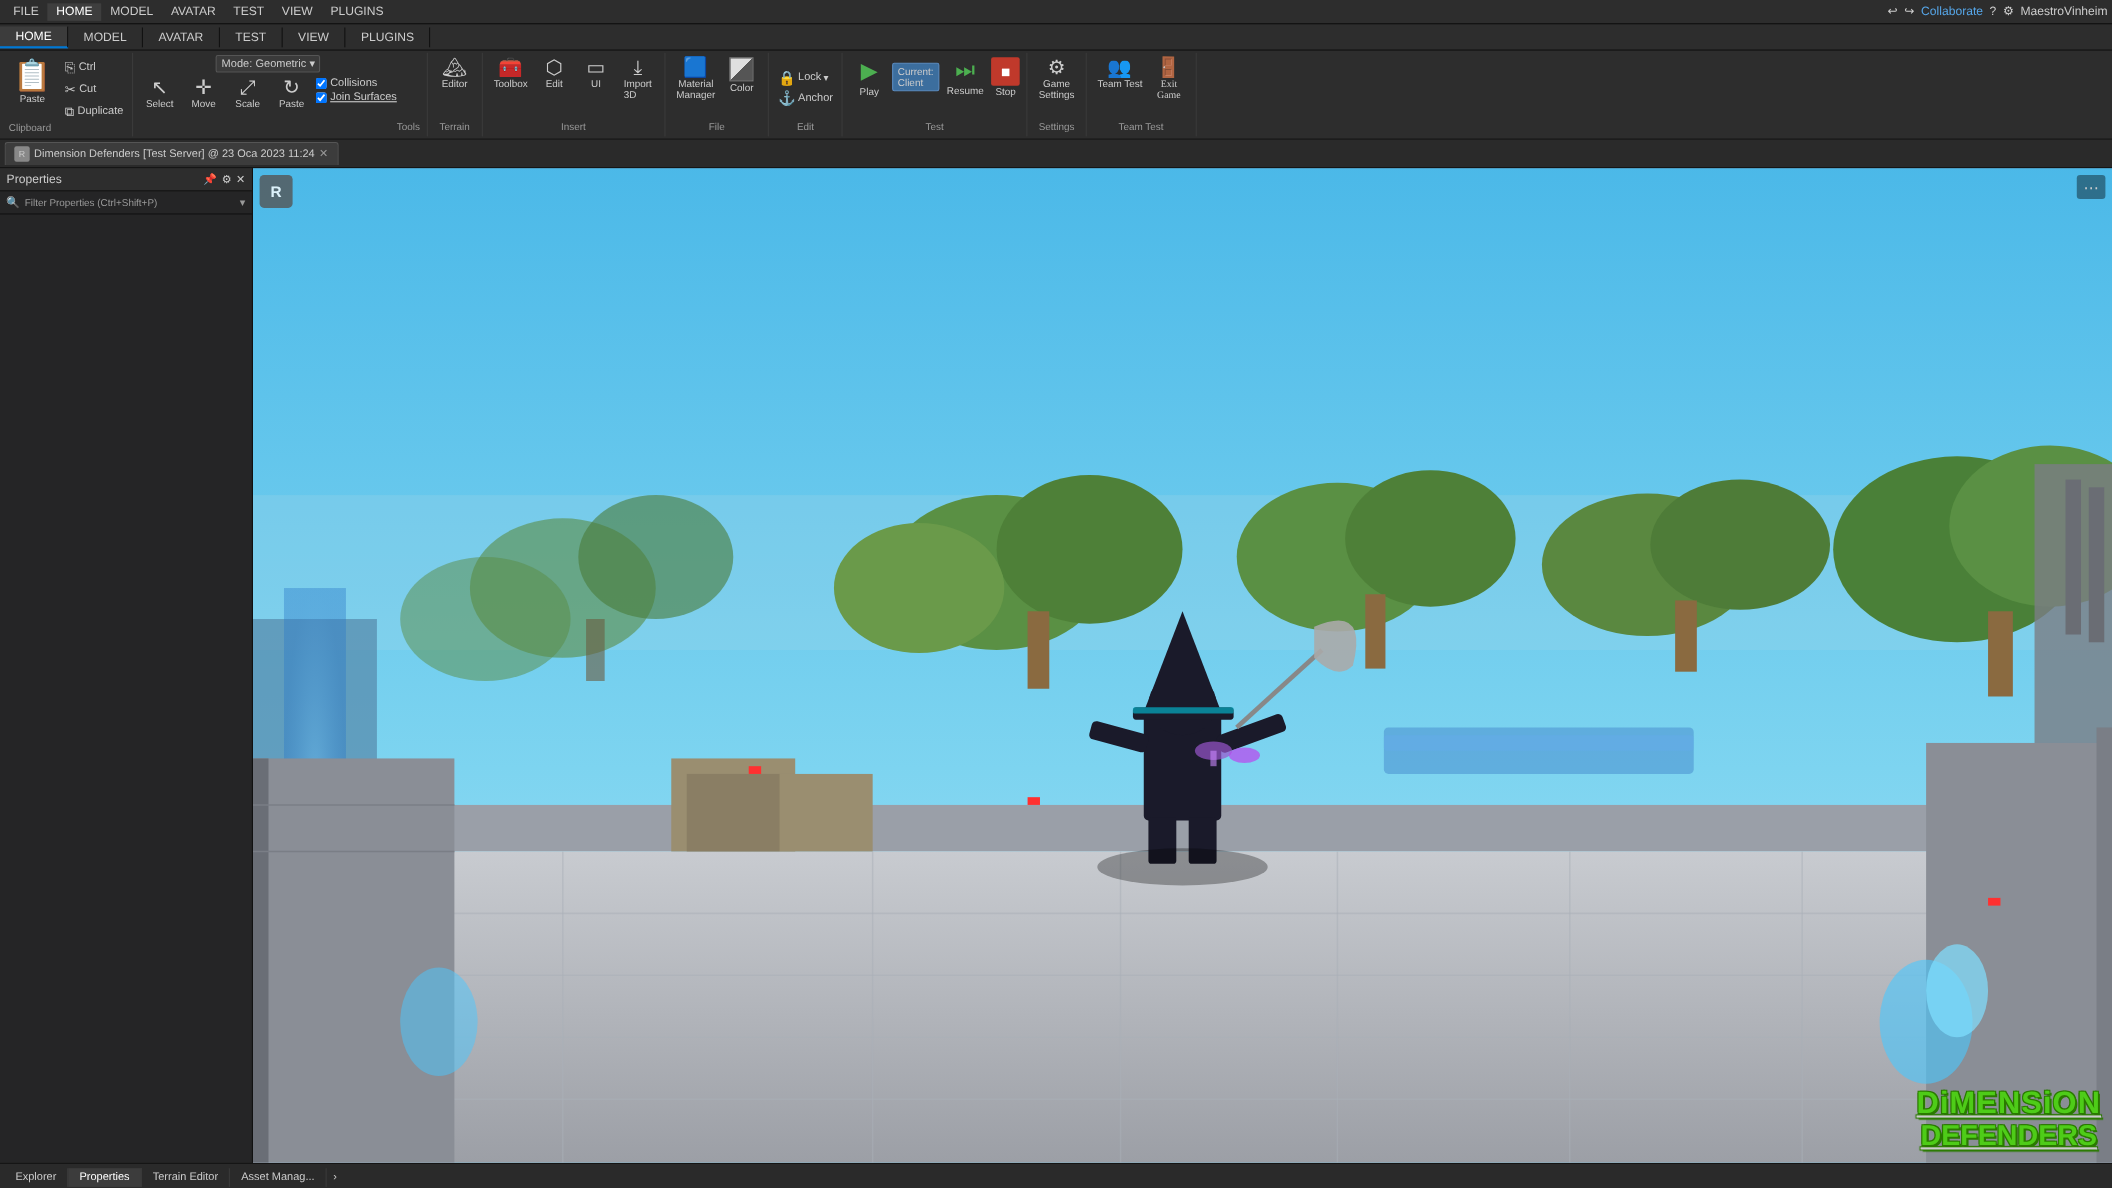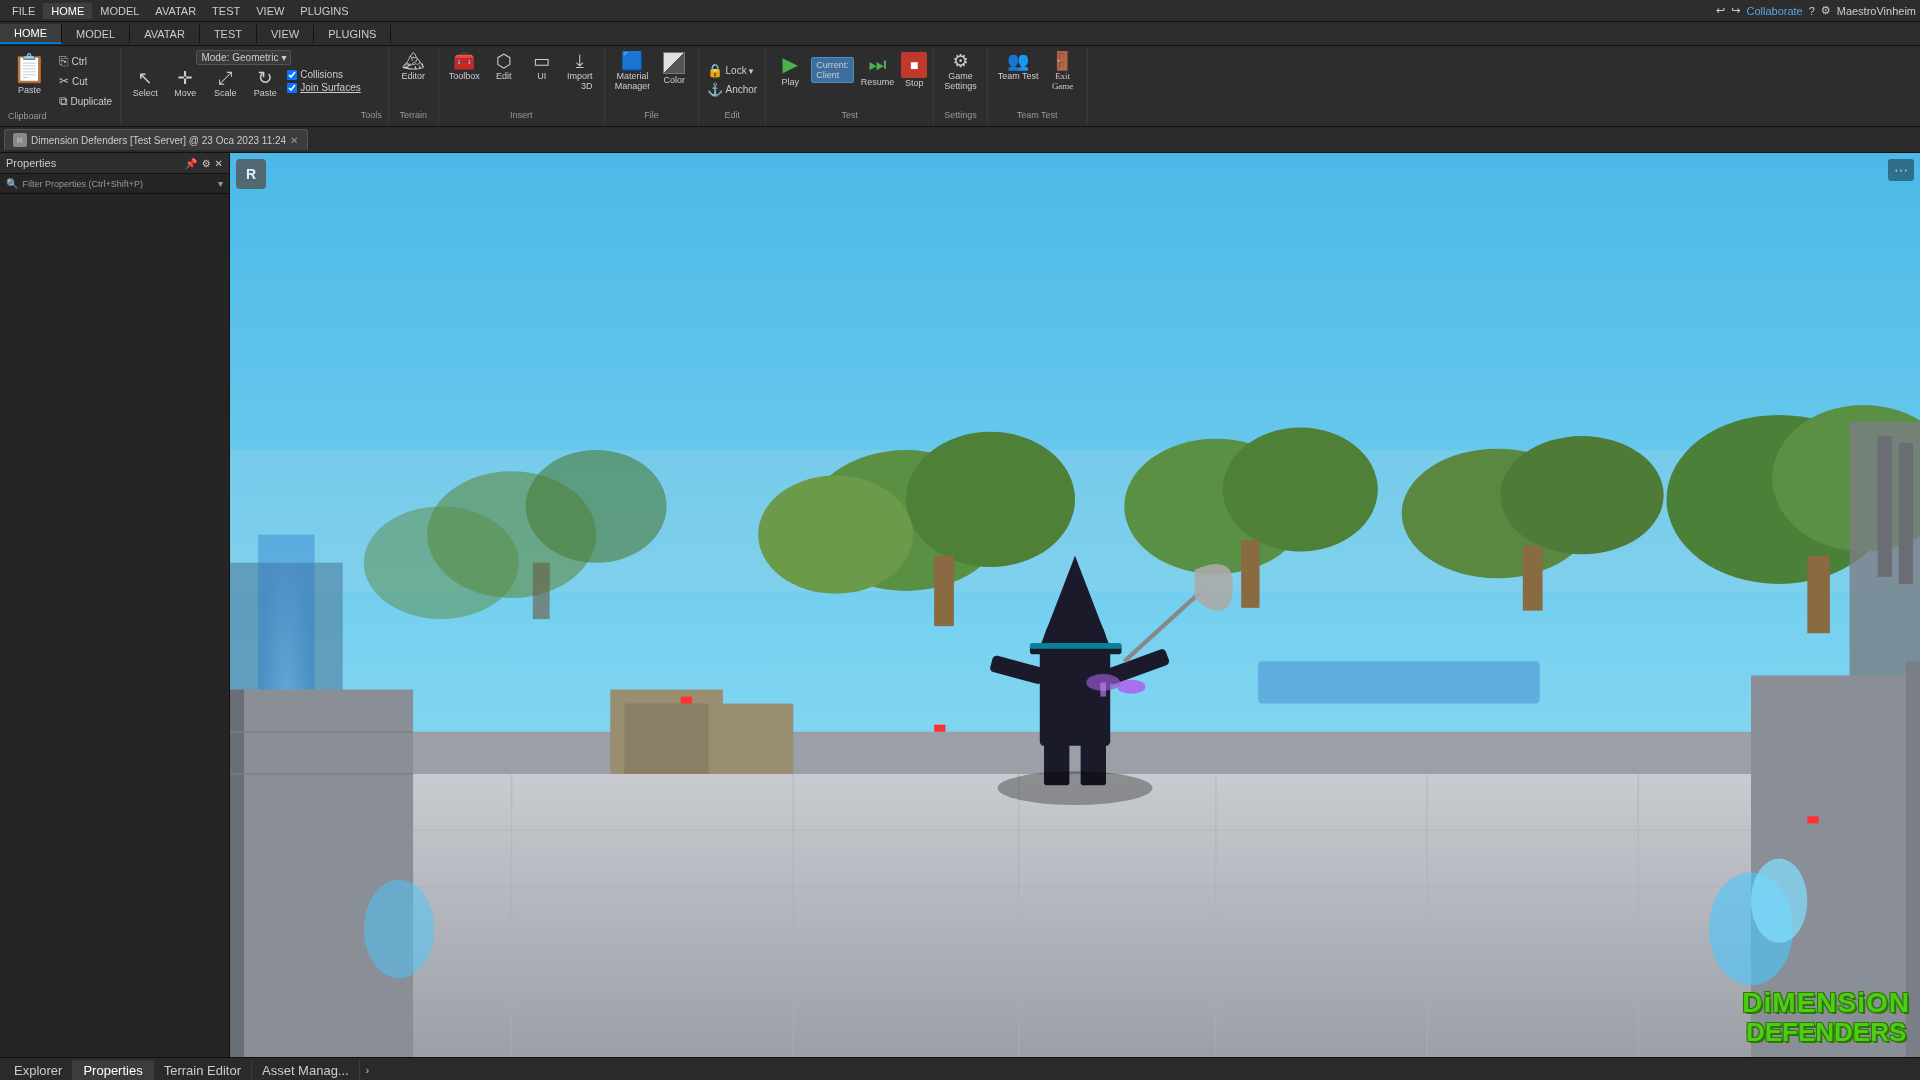--- a/index.html
+++ b/index.html
@@ -250,20 +250,21 @@
     }
     #viewport-overlay {
       position: absolute;
       top: 6px;
       left: 6px;
     }
     #viewport-logo {
       position: absolute;
       bottom: 10px;
       right: 10px;
+      text-decoration: underline;
     }
     #more-btn {
       position: absolute;
       top: 6px;
       right: 6px;
       background: rgba(0,0,0,0.4);
       border: none;
       color: #ccc;
       cursor: pointer;
       padding: 3px 6px;
@@ -275,21 +276,21 @@
     #bottom-tabs {
       background: #2a2a2a;
       height: 25px;
       display: flex;
       align-items: center;
       border-top: 1px solid #111;
       padding: 0 4px;
     }
     .bottom-tab {
       padding: 3px 10px;
-      font-size: 13px;
+      font-size: 10px;
       color: #ccc;
       cursor: pointer;
       border-right: 1px solid #3a3a3a;
       text-align: center;
     }
     .bottom-tab.active { background: #3c3c3c; color: #fff; }
     .bottom-tab-arrow {
       padding: 3px 6px;
       font-size: 10px;
       color: #ccc;
@@ -458,21 +459,21 @@
         <div class="ribbon-btn">
           <span class="icon">⬡</span>
           <span class="label">Edit</span>
         </div>
         <div class="ribbon-btn">
           <span class="icon">▭</span>
           <span class="label">UI</span>
         </div>
         <div class="ribbon-btn">
           <span class="icon">⤓</span>
-          <span class="label" style="white-space:pre-wrap;text-align:right;">Import
+          <span class="label" style="white-space:pre-wrap;text-align:left;">Import
 3D</span>
         </div>
       </div>
       <div class="ribbon-group-label">Insert</div>
     </div>
 
     <div class="ribbon-group">
       <div class="ribbon-group-items">
         <div class="ribbon-btn">
           <span class="icon">🟦</span>

